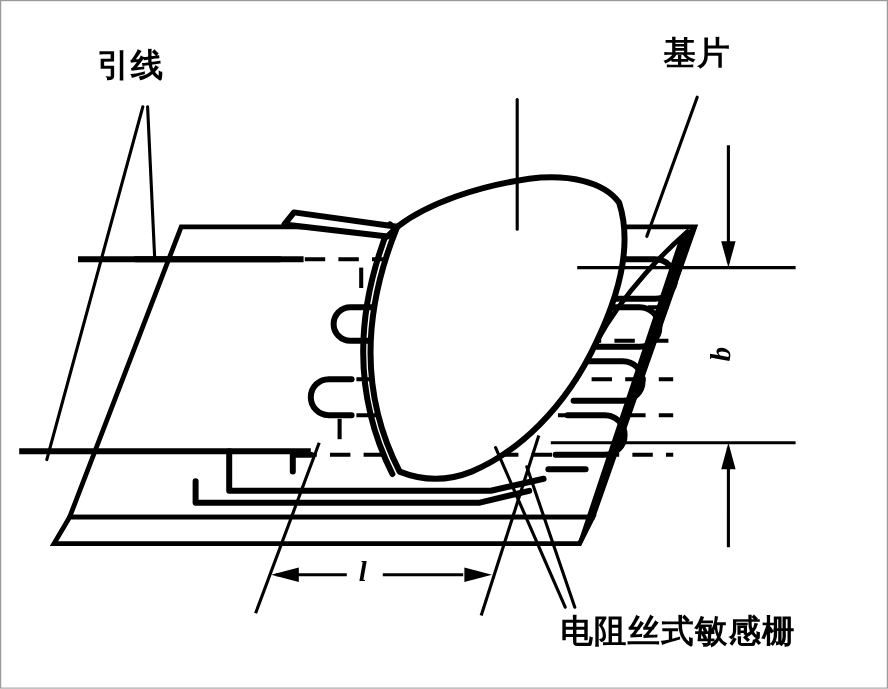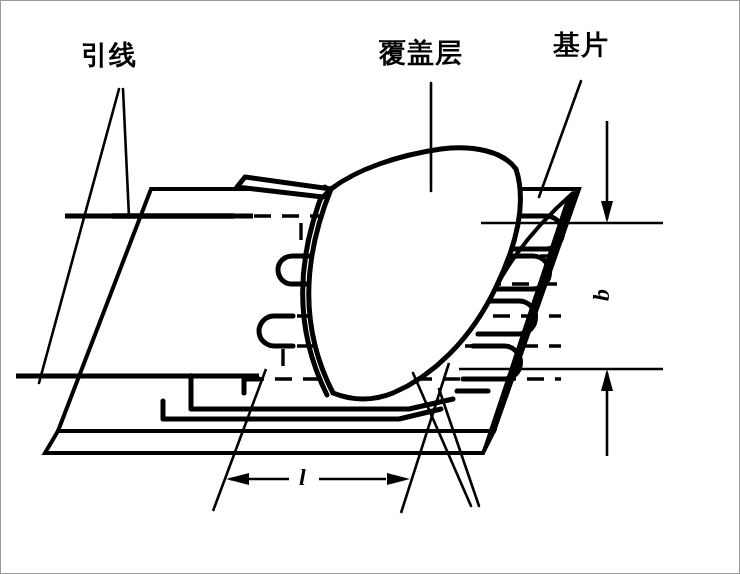--- a/index.html
+++ b/index.html
@@ -160,22 +160,22 @@
       <polygon points="225,478 248,472 248,484" fill="#000000" stroke="none"></polygon>
 
       <line x1="318" y1="478" x2="385" y2="478"></line>
       <polygon points="409,478 386,472 386,484" fill="#000000" stroke="none"></polygon>
     </g>
 
   </svg>
 
   <div class="cjk-label" style="left:80px; top:40px;">引线</div>
 
-  <div class="cjk-label" style="left:378px; top:38px;">覆盖层</div>
 
   <div class="cjk-label" style="left:552px; top:30px;">基片</div>
 
+  <div class="cjk-label" style="left:466px; top:512px;">电阻丝式敏感栅</div>
 
   <div class="dim-label" style="left:298px; top:464px;">l</div>
 
   <div class="dim-label rotated" style="left:594px; top:282px;">b</div>
 
 </div>
 
 </body></html>

